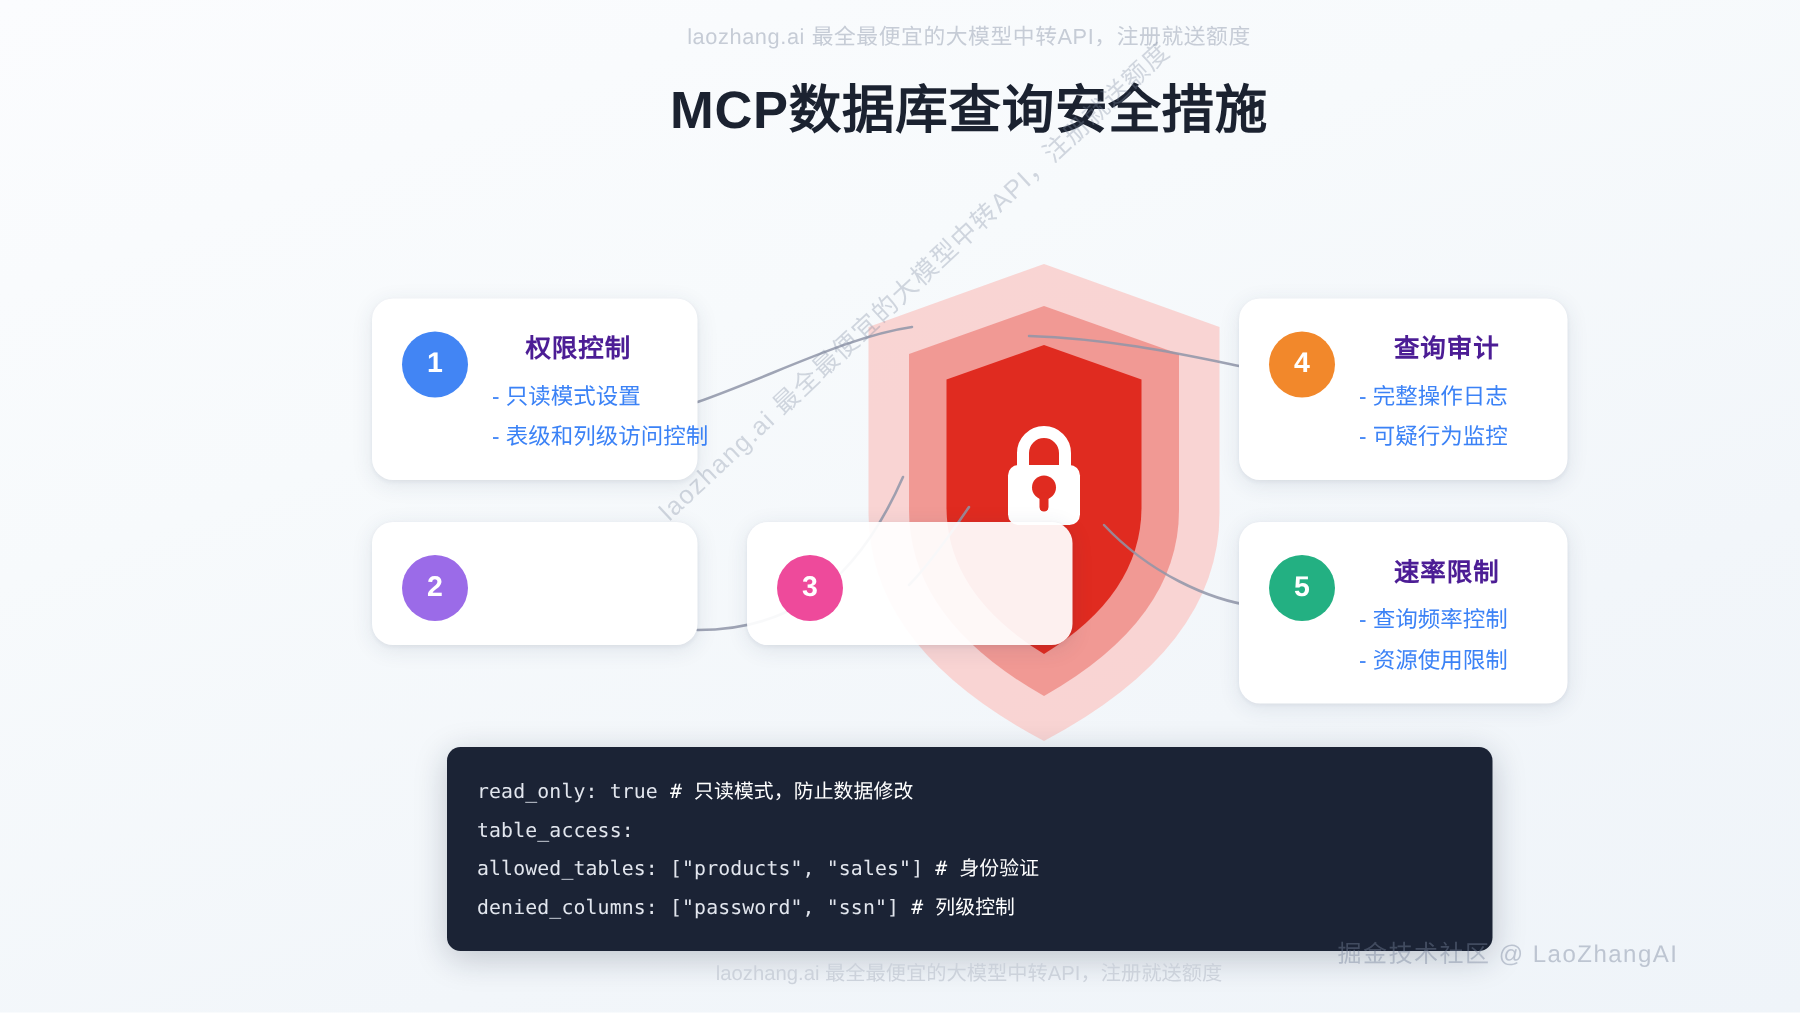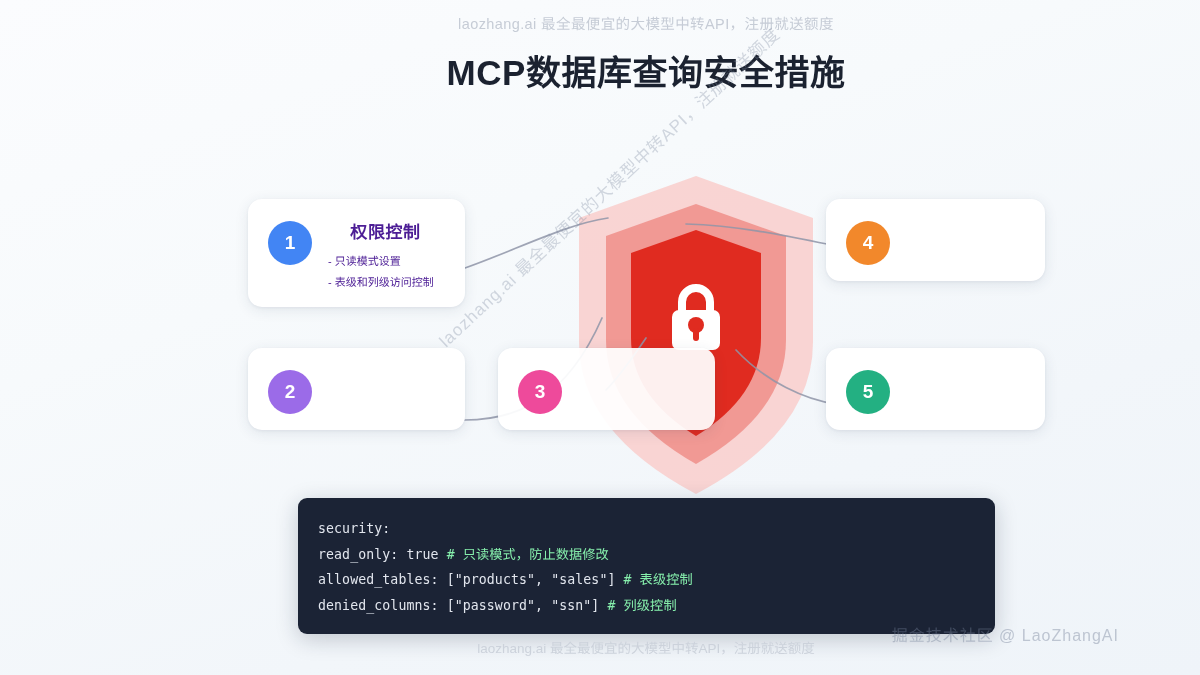--- a/index.html
+++ b/index.html
@@ -118,22 +118,22 @@
     font-size: 17px;
     font-weight: 700;
     color: #4c1d95;
     text-align: center;
     letter-spacing: .6px;
     margin-bottom: 10px;
     white-space: nowrap;
   }
 
   .bullet {
-    font-size: 11px;
-    color: #4c1d95;
+    font-size: 15px;
+    color: #3b82f6;
     line-height: 1.55;
     margin-bottom: 4px;
     white-space: nowrap;
     text-align: left;
     padding-left: 2px;
   }
   .bullet:last-child { margin-bottom: 0; }
 
   
   #card-1 { left: 202px; top: 199px;  width: 217px; }
@@ -154,21 +154,21 @@
     box-shadow: 0 5px 22px rgba(20, 30, 55, 0.22);
   }
   .code-line {
     font-family: "DejaVu Sans Mono", "Liberation Mono", monospace;
     font-size: 13.2px;
     line-height: 25.5px;
     color: #e2e6ee;
     white-space: pre;
     letter-spacing: .1px;
   }
-  .code-line .cmt { color: #86efac; }
+  .code-line .cmt { color: #ffffff; }
 
   
   .wm-bottom {
     position: absolute;
     top: 637px;
     left: 0;
     width: 1200px;
     text-align: center;
     font-size: 13.5px;
     color: #ccd2db;
@@ -248,30 +248,40 @@
   <div class="card" id="card-2">
     <div class="badge" style="background: rgb(155, 107, 232);">2</div>
   </div>
 
   <div class="card translucent" id="card-3">
     <div class="badge" style="background: rgb(238, 74, 155);">3</div>
   </div>
 
   <div class="card" id="card-4">
     <div class="badge" style="background: rgb(242, 136, 43);">4</div>
+    <div class="card-body">
+      <div class="card-title">查询审计</div>
+      <div class="bullet">- 完整操作日志</div>
+      <div class="bullet">- 可疑行为监控</div>
+    </div>
   </div>
 
   <div class="card" id="card-5">
     <div class="badge" style="background: rgb(35, 176, 130);">5</div>
+    <div class="card-body">
+      <div class="card-title">速率限制</div>
+      <div class="bullet">- 查询频率控制</div>
+      <div class="bullet">- 资源使用限制</div>
+    </div>
   </div>
 
   <div class="code-block">
-    <div class="code-line"><span>security:</span><span class="cmt"></span></div>
     <div class="code-line"><span>read_only: true </span><span class="cmt"># 只读模式，防止数据修改</span></div>
-    <div class="code-line"><span>allowed_tables: ["products", "sales"] </span><span class="cmt"># 表级控制</span></div>
+    <div class="code-line"><span>table_access:</span><span class="cmt"></span></div>
+    <div class="code-line"><span>allowed_tables: ["products", "sales"] </span><span class="cmt"># 身份验证</span></div>
     <div class="code-line"><span>denied_columns: ["password", "ssn"] </span><span class="cmt"># 列级控制</span></div>
   </div>
 
   <div class="wm-bottom">laozhang.ai 最全最便宜的大模型中转API，注册就送额度</div>
 
   <div class="brand">掘金技术社区 @ LaoZhangAI</div>
 
 </div>
 
 </body></html>

